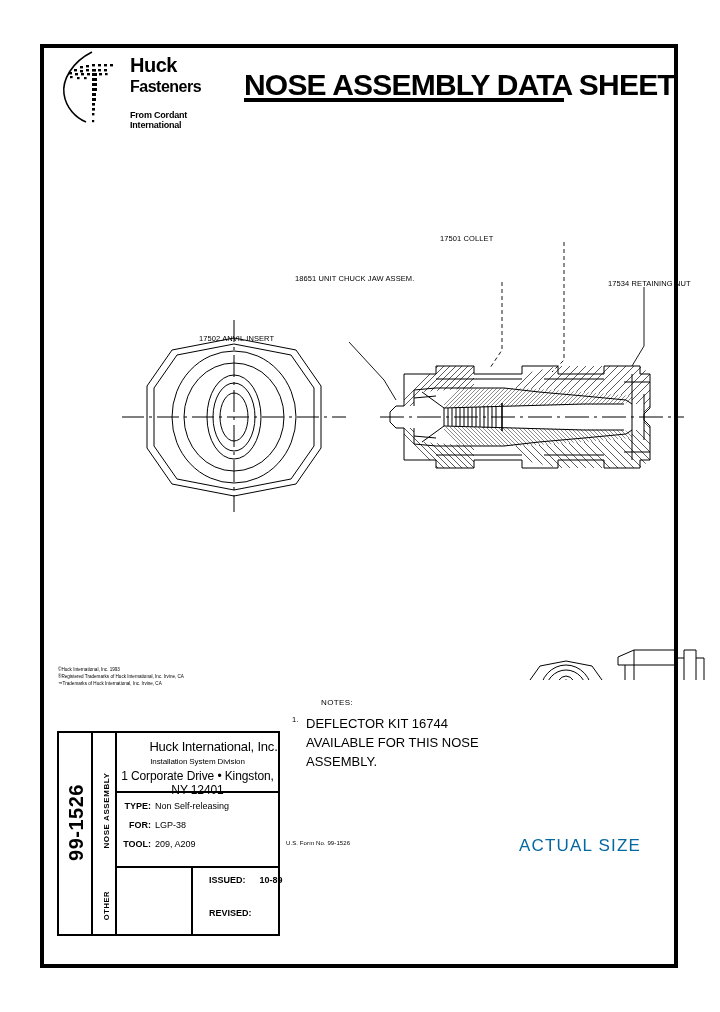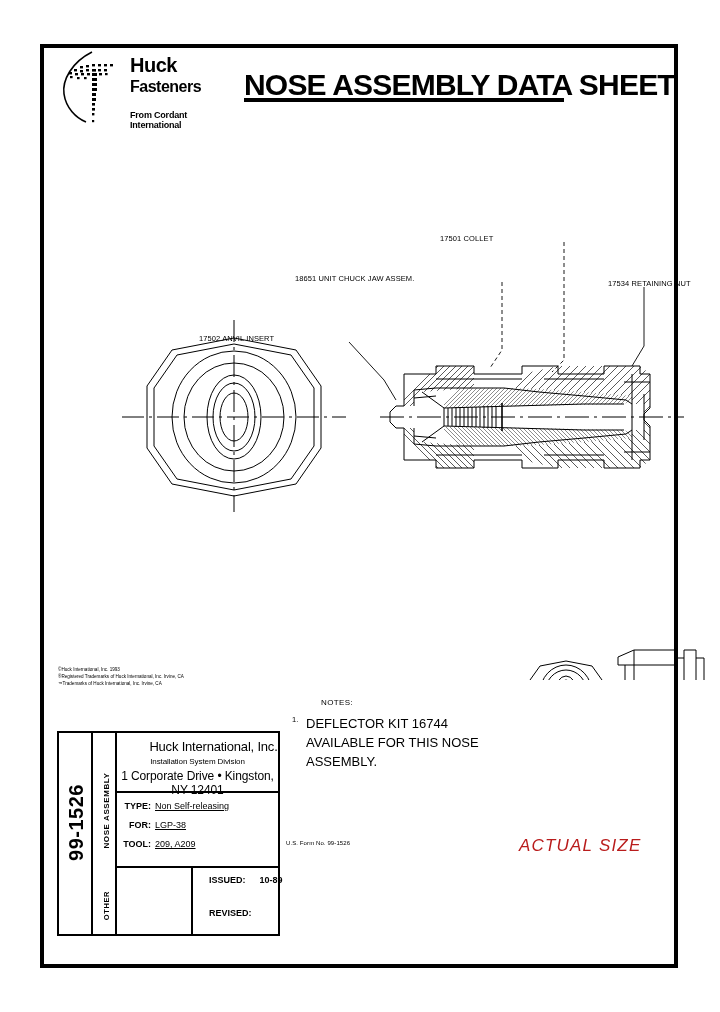--- a/index.html
+++ b/index.html
@@ -98,22 +98,21 @@
   #form-no{
     position:absolute;left:286px;top:840px;
     font-size:6px;letter-spacing:0.1px;
   }
 
   
   #actual-size-label{
     position:absolute;left:519px;top:836px;
     font-size:17px;letter-spacing:1.2px;
     font-family:"Liberation Sans", sans-serif;
-    color:#b91c1c;
-    font-style:italic;
+    color:#0369a1;
   }
 
   
   #titleblock{
     position:absolute;left:57px;top:731px;
     width:223px;height:205px;
     border:2px solid #000;box-sizing:border-box;
     background:#fff;
   }
   .tb-col-doc{
@@ -154,21 +153,21 @@
   #company-name{
     margin-top:6px;font-size:13px;letter-spacing:-0.2px;padding-left:32px;
   }
   #company-div{font-size:8px;margin-top:3px;letter-spacing:-0.1px;}
   #company-addr{font-size:12px;margin-top:3px;letter-spacing:-0.1px;}
   .tb-row-spec{
     position:absolute;left:0;top:60px;right:0;height:75px;
     border-bottom:2px solid #000;box-sizing:border-box;
     padding:8px 0 0 4px;
   }
-  .spec-line{font-size:9px;margin-bottom:9px;white-space:nowrap;text-decoration:underline;}
+  .spec-line{font-size:9px;margin-bottom:9px;white-space:nowrap;}
   .spec-key{font-weight:bold;display:inline-block;text-align:right;width:30px;}
   .spec-val{margin-left:4px;}
   .tb-row-dates{
     position:absolute;left:0;top:135px;right:0;bottom:0;
   }
   .dates-left{
     position:absolute;left:0;top:0;width:76px;height:100%;
     border-right:2px solid #000;box-sizing:border-box;
   }
   .dates-right{

